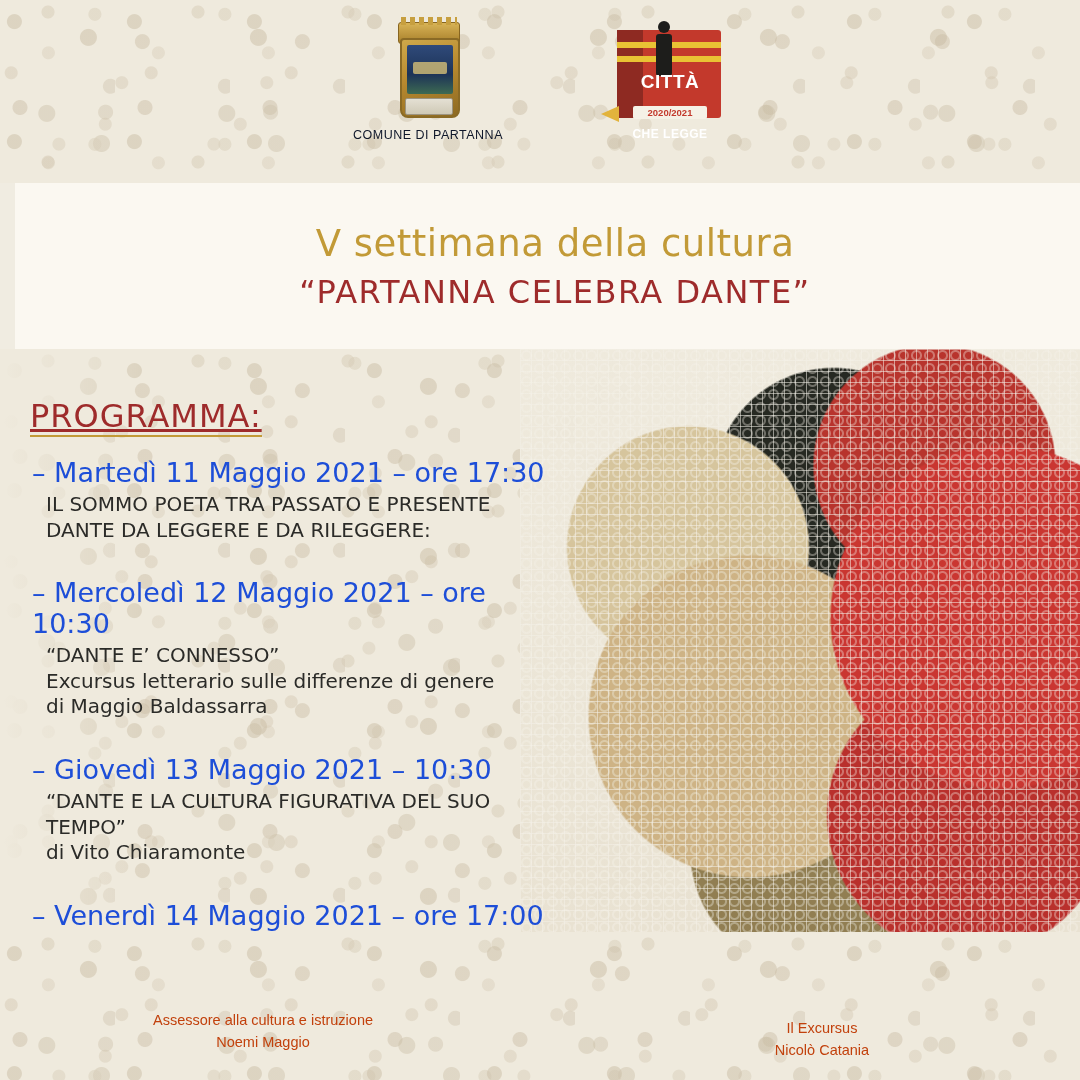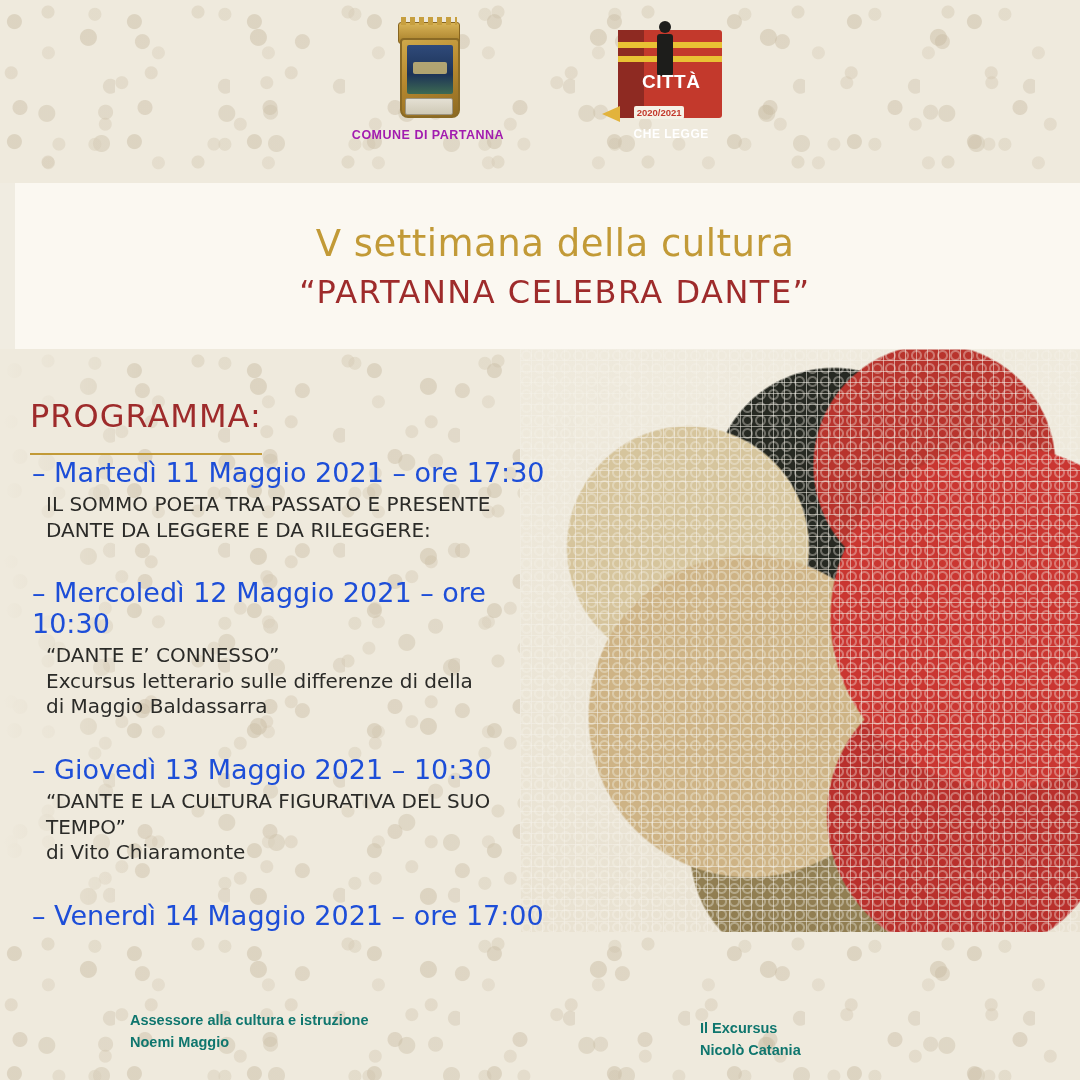--- a/index.html
+++ b/index.html
@@ -118,23 +118,23 @@
     content: "";
     position: absolute;
     left: 2px; top: -6px;
     width: 56px; height: 8px;
     background:
       repeating-linear-gradient(90deg,#c79f3f 0 5px, transparent 5px 9px);
   }
   .logo-caption {
     margin-top: 10px;
     font-size: 12.5px;
-    font-weight: bold;
+    font-weight: normal;
     letter-spacing: 0.5px;
-    color: #a21caf;
+    color: #0f172a;
   }
 
   
   .ccl {
     position: relative;
     width: 128px;
     height: 104px;
   }
   .ccl-book {
     position: absolute;
@@ -176,21 +176,21 @@
     width: 86px;
     text-align: center;
     color: #fff;
     line-height: 1.05;
   }
   .ccl-label .l1 { font-size: 19px; font-weight: bold; letter-spacing: 0.5px; }
   .ccl-label .l2 { font-size: 12px; font-weight: bold; letter-spacing: 0.5px; margin-top: 36px; }
   .ccl-years {
     position: absolute;
     left: 34px; top: 84px;
-    width: 50px;
+    width: 74px;
     text-align: center;
     font-size: 9.5px;
     font-weight: bold;
     color: #c3392c;
     background: #f5f1e6;
     border-radius: 2px;
     padding: 1px 0;
   }
   .ccl-pencil {
     position: absolute;
@@ -276,21 +276,22 @@
 
   
   .programma-head {
     position: absolute;
     left: 30px; top: 48px;
     font-family: "DejaVu Sans", sans-serif;
     font-size: 32px;
     color: #9e2b2b;
     letter-spacing: 1px;
     border-bottom: 2px solid #c29a37;
-    padding-bottom: 18px;
+    padding-bottom: 0;
+    text-decoration: underline;
   }
   .events {
     position: absolute;
     left: 32px; top: 108px;
     width: 530px;
   }
   .event { margin-bottom: 34px; }
   .event-head {
     font-family: "DejaVu Sans", sans-serif;
     font-size: 27px;
@@ -307,23 +308,24 @@
 
   
   .band-footer {
     position: absolute;
     left: 0; top: 932px;
     width: 1080px; height: 148px;
     overflow: hidden;
   }
   .footer-left, .footer-right {
     position: absolute;
+    text-align: center;
     font-size: 14.5px;
-    font-weight: bold;
-    color: #0f766e;
+    font-weight: normal;
+    color: #c2410c;
     line-height: 1.5;
   }
   .footer-left  { left: 130px; top: 78px; width: 266px; }
   .footer-right { left: 700px; top: 86px; width: 244px; }
 </style>
 </head>
 <body>
 
 <div id="poster">
 
@@ -381,21 +383,21 @@
 
       <div class="event">
         <div class="event-head">– Martedì 11 Maggio 2021 – ore 17:30</div>
         <div class="event-line">IL SOMMO POETA TRA PASSATO E PRESENTE</div>
         <div class="event-line">DANTE DA LEGGERE E DA RILEGGERE:</div>
       </div>
 
       <div class="event">
         <div class="event-head">– Mercoledì 12 Maggio 2021 – ore 10:30</div>
         <div class="event-line">“DANTE E’ CONNESSO”</div>
-        <div class="event-line">Excursus letterario sulle differenze di della</div>
+        <div class="event-line">Excursus letterario sulle differenze di genere</div>
         <div class="event-line">di Maggio Baldassarra</div>
       </div>
 
       <div class="event">
         <div class="event-head">– Giovedì 13 Maggio 2021 – 10:30</div>
         <div class="event-line">“DANTE E LA CULTURA FIGURATIVA DEL SUO TEMPO”</div>
         <div class="event-line"> di Vito Chiaramonte</div>
       </div>
 
       <div class="event">

